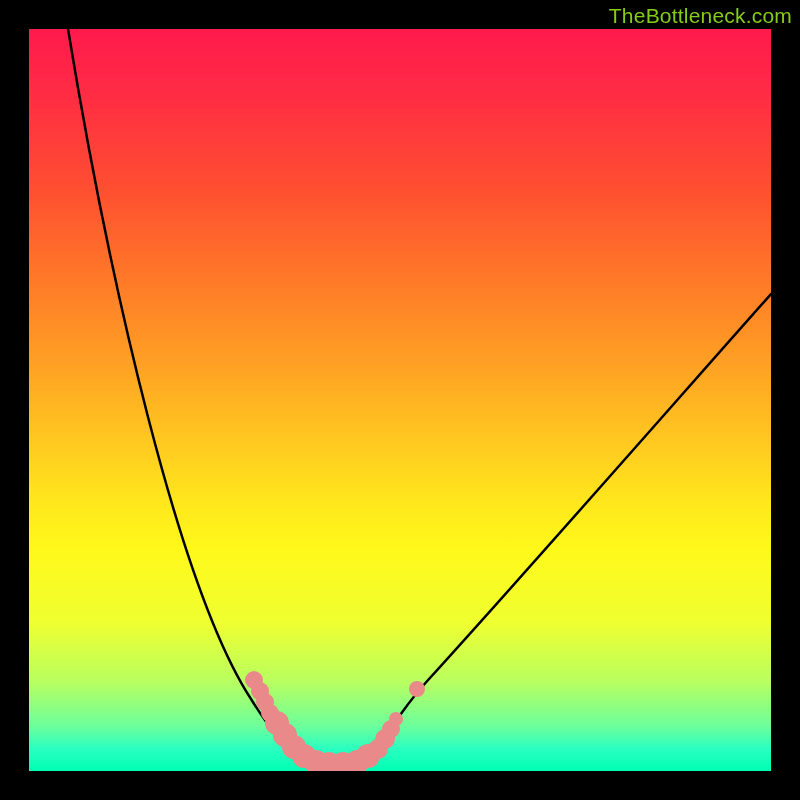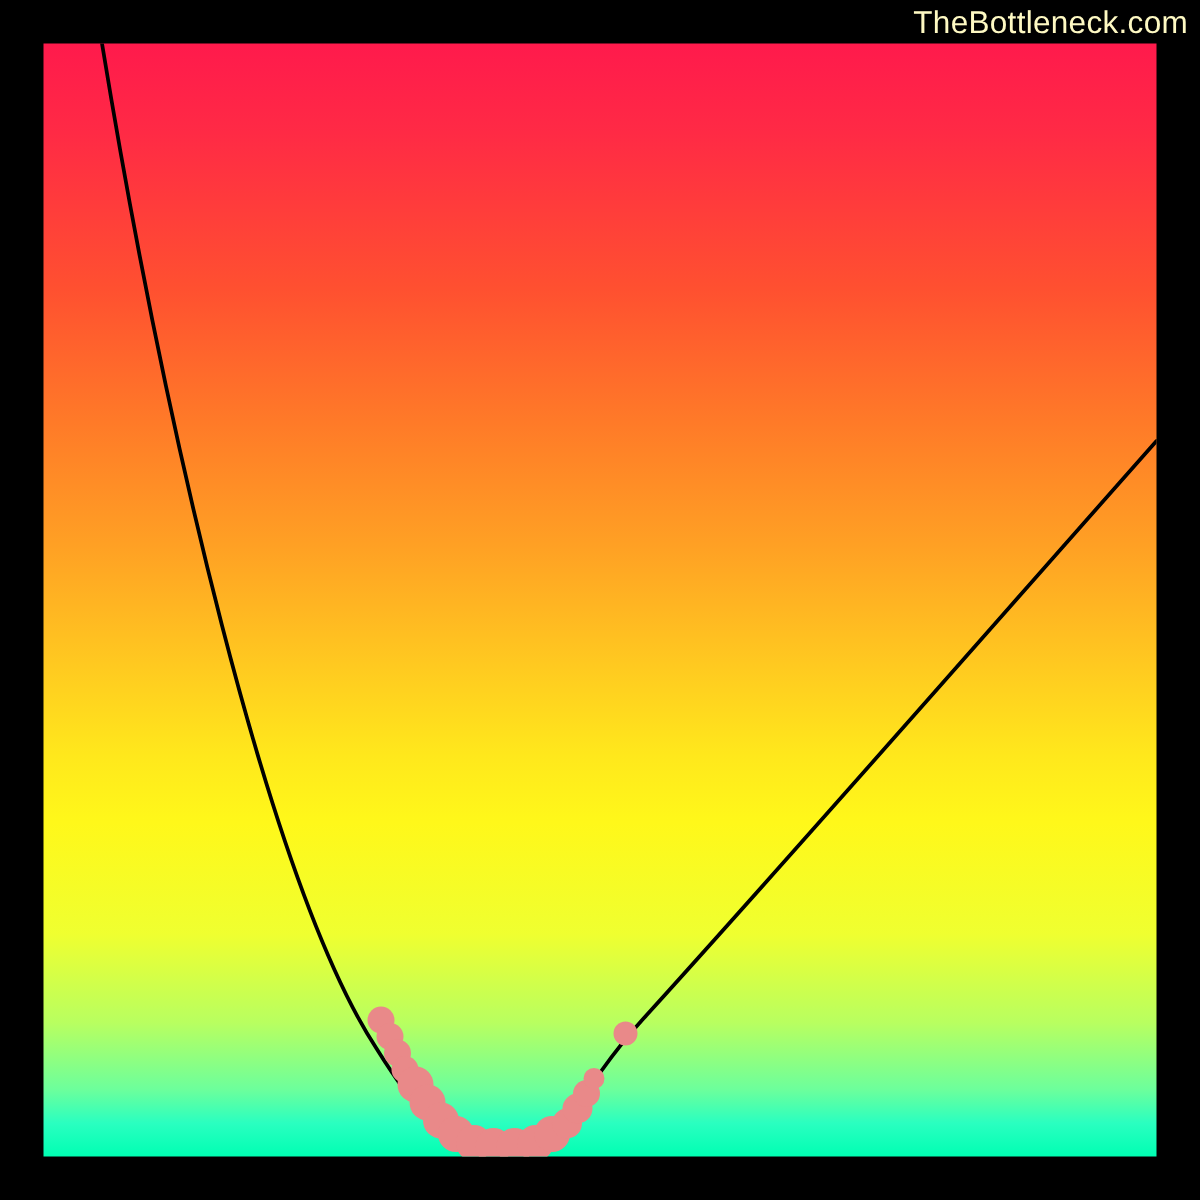--- a/index.html
+++ b/index.html
@@ -30,21 +30,21 @@
       #b8ff60 88%,
       #6cff9c 94%,
       #2affc0 97%,
       #00ffb3 100%
     );
   }
   .watermark {
     position: absolute;
     top: 4px;
     right: 8px;
-    color: #fef9c3;
+    color: #84cc16;
     font-size: 21px;
     font-weight: 500;
     letter-spacing: 0.2px;
     z-index: 10;
   }
   svg.overlay {
     position: absolute;
     left: 0;
     top: 0;
     width: 742px;

